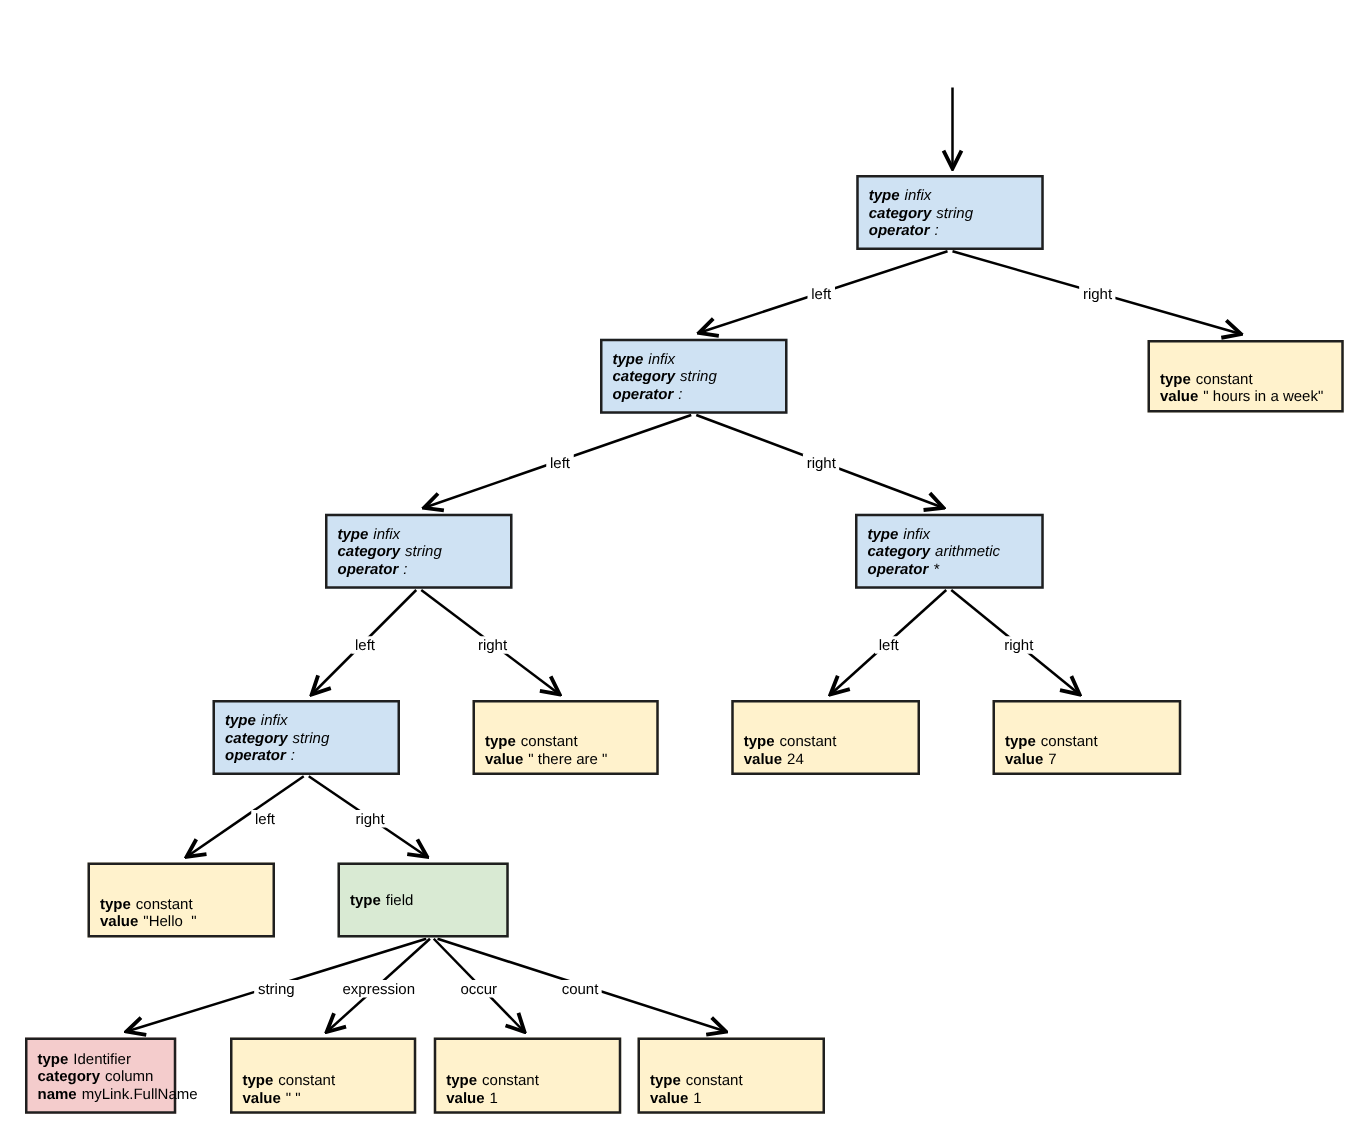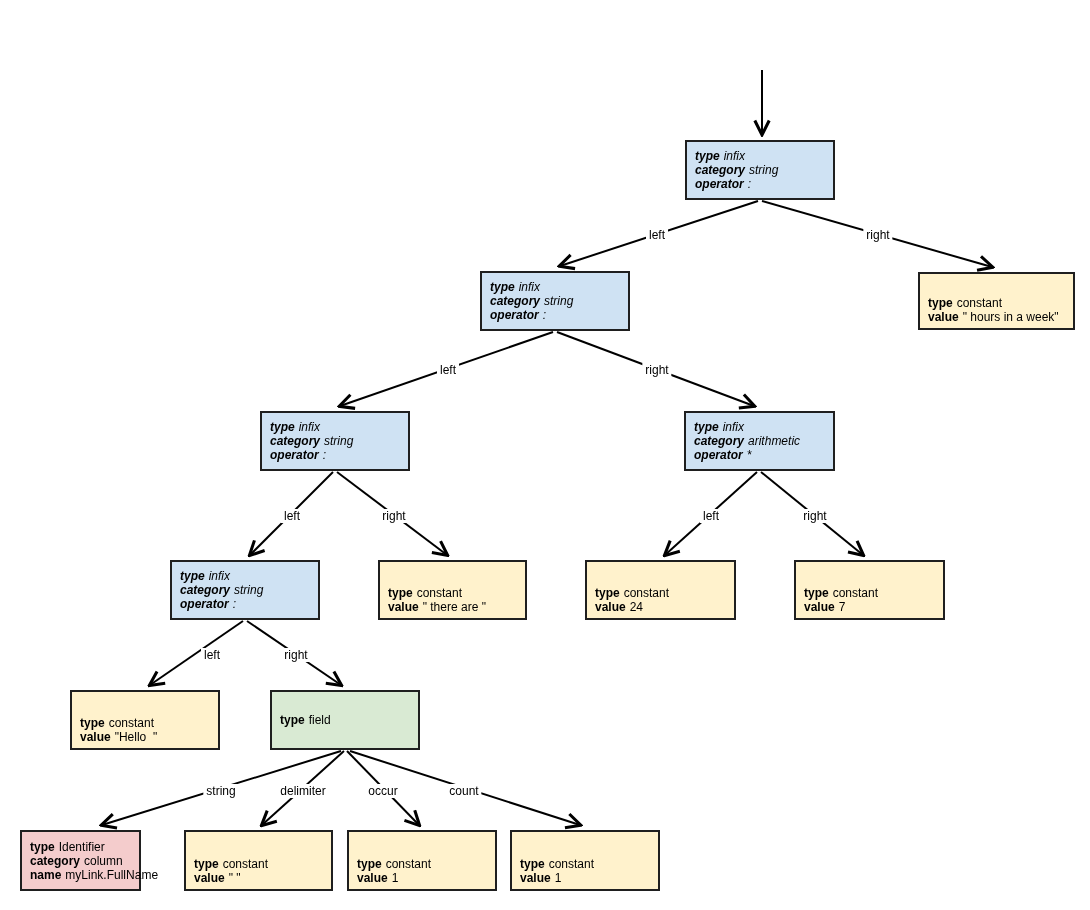--- a/index.html
+++ b/index.html
@@ -105,21 +105,21 @@
   <div class="node c-yellow" style="left:794px;top:560px;width:151px;height:60px">
     <div class="ln"><span class="k">type</span><span class="v">constant</span></div>
     <div class="ln"><span class="k">value</span><span class="v">7</span></div>
   </div>
 
   <div class="node c-yellow" style="left:70px;top:690px;width:150px;height:60px">
     <div class="ln"><span class="k">type</span><span class="v">constant</span></div>
     <div class="ln"><span class="k">value</span><span class="v">"Hello  "</span></div>
   </div>
 
-  <div class="node c-green" style="left:270px;top:690px;width:150px;height:60px">
+  <div class="node c-green" style="left:270px;top:690px;width:137px;height:60px">
     <div class="ln"><span class="k">type</span><span class="v">field</span></div>
   </div>
 
   <div class="node c-pink" style="left:20px;top:830px;width:121px;height:61px">
     <div class="ln"><span class="k">type</span><span class="v">Identifier</span></div>
     <div class="ln"><span class="k">category</span><span class="v">column</span></div>
     <div class="ln"><span class="k">name</span><span class="v">myLink.FullName</span></div>
   </div>
 
   <div class="node c-yellow" style="left:184px;top:830px;width:149px;height:61px">
@@ -141,17 +141,17 @@
   <div class="elabel" style="left:878px;top:235px">right</div>
   <div class="elabel" style="left:448px;top:370px">left</div>
   <div class="elabel" style="left:657px;top:370px">right</div>
   <div class="elabel" style="left:292px;top:516px">left</div>
   <div class="elabel" style="left:394px;top:516px">right</div>
   <div class="elabel" style="left:711px;top:516px">left</div>
   <div class="elabel" style="left:815px;top:516px">right</div>
   <div class="elabel" style="left:212px;top:655px">left</div>
   <div class="elabel" style="left:296px;top:655px">right</div>
   <div class="elabel" style="left:221px;top:791px">string</div>
-  <div class="elabel" style="left:303px;top:791px">delimiter</div>
+  <div class="elabel" style="left:303px;top:791px">expression</div>
   <div class="elabel" style="left:383px;top:791px">occur</div>
   <div class="elabel" style="left:464px;top:791px">count</div>
 
 </div>
 
 </body></html>

